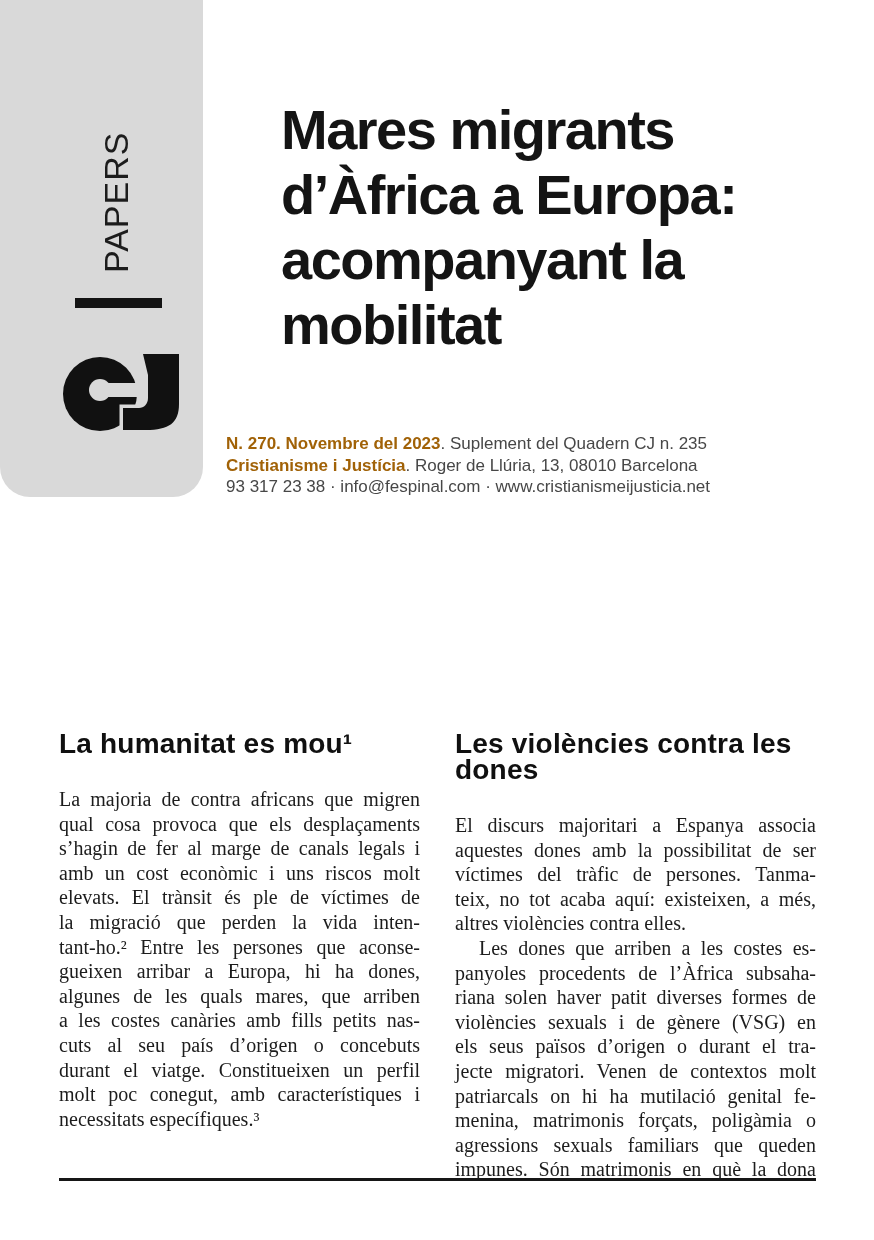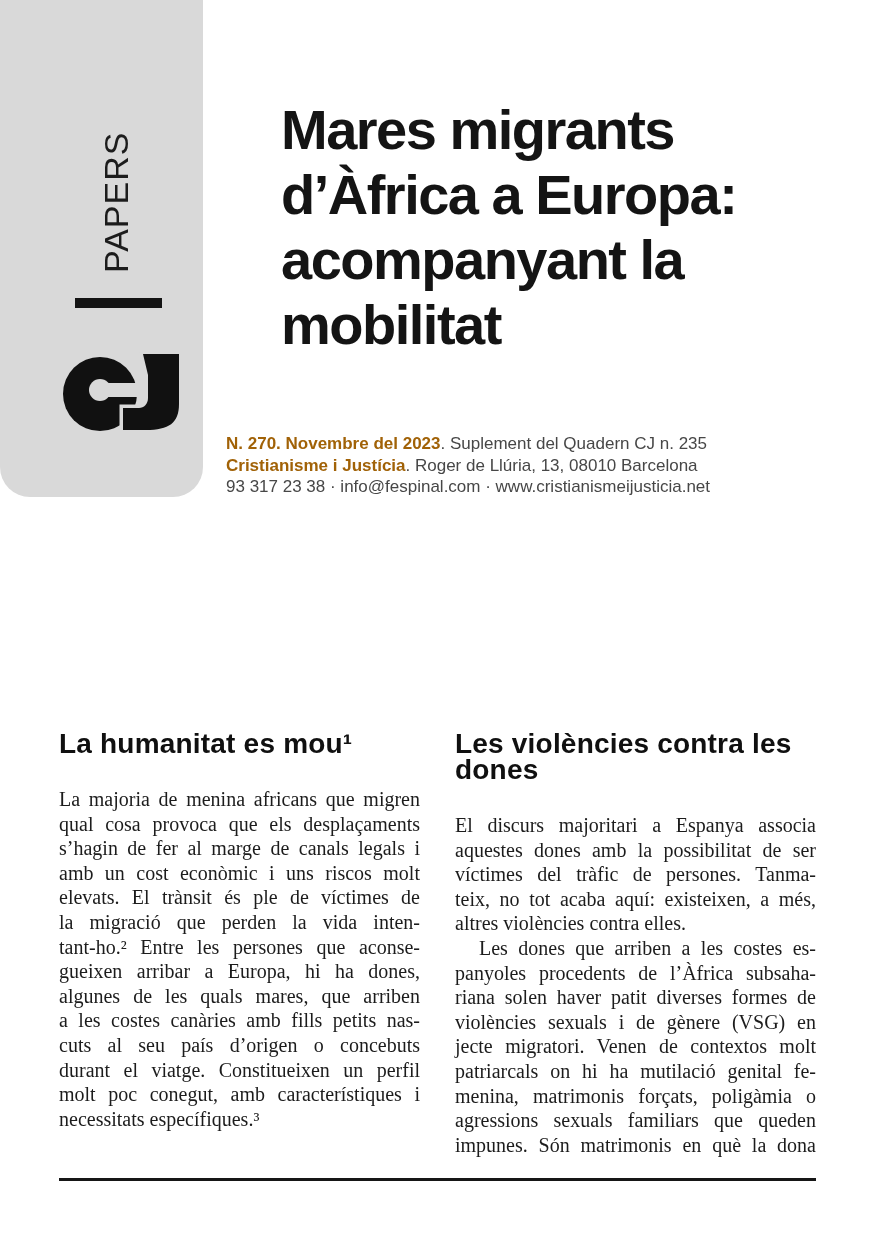--- a/index.html
+++ b/index.html
@@ -116,21 +116,21 @@
     <div><span class="b">N. 270. Novembre del 2023</span><span>. Suplement del Quadern CJ n. 235</span></div>
     <div><span class="b">Cristianisme i Justícia</span><span>. Roger de Llúria, 13, 08010 Barcelona</span></div>
     <div>93 317 23 38 · info@fespinal.com · www.cristianismeijusticia.net</div>
   </div>
 
   <div class="content">
 
     <div class="col">
       <h2 class="col-heading">La humanitat es mou¹</h2>
       <div class="body-text">
-        <div class="jl">La majoria de menina africans que migren</div>
+        <div class="jl">La majoria de contra africans que migren</div>
         <div class="jl">qual cosa provoca que els desplaçaments</div>
         <div class="jl">s’hagin de fer al marge de canals legals i</div>
         <div class="jl">amb un cost econòmic i uns riscos molt</div>
         <div class="jl">elevats. El trànsit és ple de víctimes de</div>
         <div class="jl">la migració que perden la vida inten-</div>
         <div class="jl">tant-ho.² Entre les persones que aconse-</div>
         <div class="jl">gueixen arribar a Europa, hi ha dones,</div>
         <div class="jl">algunes de les quals mares, que arriben</div>
         <div class="jl">a les costes canàries amb fills petits nas-</div>
         <div class="jl">cuts al seu país d’origen o concebuts</div>
@@ -147,20 +147,21 @@
         <div class="jl">aquestes dones amb la possibilitat de ser</div>
         <div class="jl">víctimes del tràfic de persones. Tanma-</div>
         <div class="jl">teix, no tot acaba aquí: existeixen, a més,</div>
         <div class="jl last">altres violències contra elles.</div>
       </div>
       <div class="body-text">
         <div class="jl indent">Les dones que arriben a les costes es-</div>
         <div class="jl">panyoles procedents de l’Àfrica subsaha-</div>
         <div class="jl">riana solen haver patit diverses formes de</div>
         <div class="jl">violències sexuals i de gènere (VSG) en</div>
+        <div class="jl">els seus països d’origen o durant el tra-</div>
         <div class="jl">jecte migratori. Venen de contextos molt</div>
         <div class="jl">patriarcals on hi ha mutilació genital fe-</div>
         <div class="jl">menina, matrimonis forçats, poligàmia o</div>
         <div class="jl">agressions sexuals familiars que queden</div>
         <div class="jl">impunes. Són matrimonis en què la dona</div>
       </div>
     </div>
 
   </div>
 

